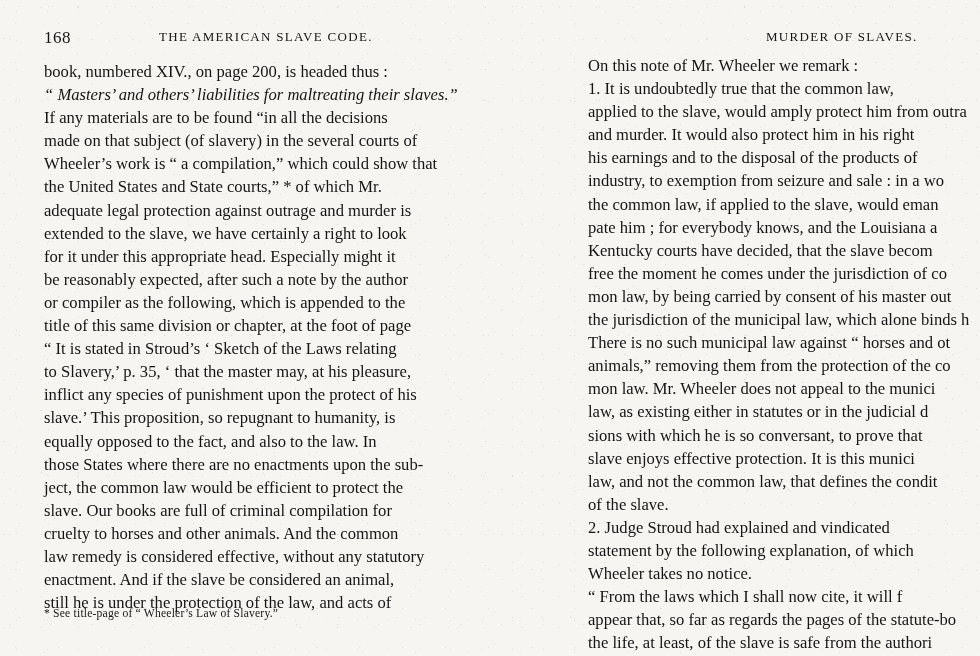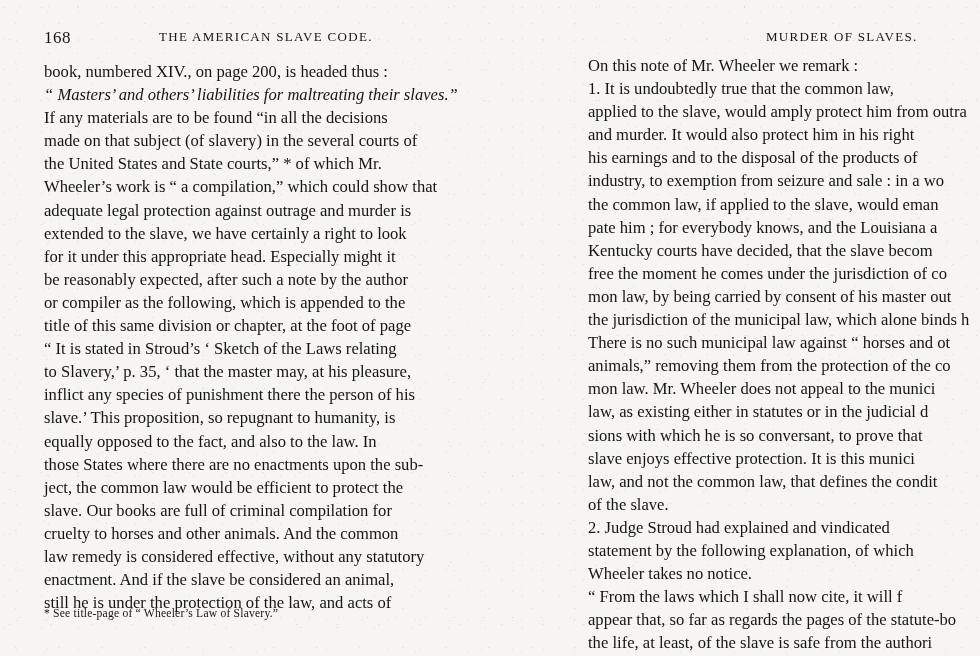--- a/index.html
+++ b/index.html
@@ -100,31 +100,31 @@
     <div class="running-head">
       <span class="folio" id="folio-left">168</span>
       <span class="head-title" id="head-left">THE AMERICAN SLAVE CODE.</span>
     </div>
 
     <div class="body-text" id="left-body">
         <p class="line">book, numbered  XIV., on  page 200,  is headed thus :</p>
         <p class="line"><span class="ital">“ Masters’ and others’ liabilities for maltreating their slaves.”</span></p>
         <p class="line">If any materials are  to  be found  “in all  the  decisions</p>
         <p class="line">made on that subject (of slavery) in the several courts of</p>
+        <p class="line">Wheeler’s work is “ a compilation,” which could show that</p>
         <p class="line">the  United  States and  State  courts,” * of  which  Mr.</p>
-        <p class="line">Wheeler’s work is “ a compilation,” which could show that</p>
         <p class="line">adequate legal protection against  outrage and murder is</p>
         <p class="line">extended  to  the  slave, we have certainly  a right to look</p>
         <p class="line">for it under this appropriate head.   Especially  might it</p>
         <p class="line">be reasonably expected, after such  a note by the author</p>
         <p class="line">or compiler as the  following, which is  appended to the</p>
         <p class="line">title of this same division  or chapter, at the foot  of  page</p>
         <p class="line">“ It is stated  in  Stroud’s ‘ Sketch  of the  Laws relating</p>
         <p class="line">to Slavery,’ p. 35, ‘ that  the  master  may,  at his  pleasure,</p>
-        <p class="line">inflict any species of punishment  there  the  person  of his</p>
+        <p class="line">inflict any species of punishment  upon  the  protect  of his</p>
         <p class="line">slave.’   This  proposition,  so  repugnant  to  humanity,  is</p>
         <p class="line">equally  opposed  to  the  fact,  and also  to  the  law.    In</p>
         <p class="line">those States where there are  no enactments upon the sub-</p>
         <p class="line">ject,  the  common  law  would  be  efficient  to protect  the</p>
         <p class="line">slave.   Our  books  are  full  of  criminal  compilation  for</p>
         <p class="line">cruelty  to  horses and  other  animals.    And  the  common</p>
         <p class="line">law remedy is considered effective, without any statutory</p>
         <p class="line">enactment.    And  if  the slave  be  considered  an  animal,</p>
         <p class="line">still  he  is  under  the  protection  of  the  law, and  acts of</p>
       </div>

